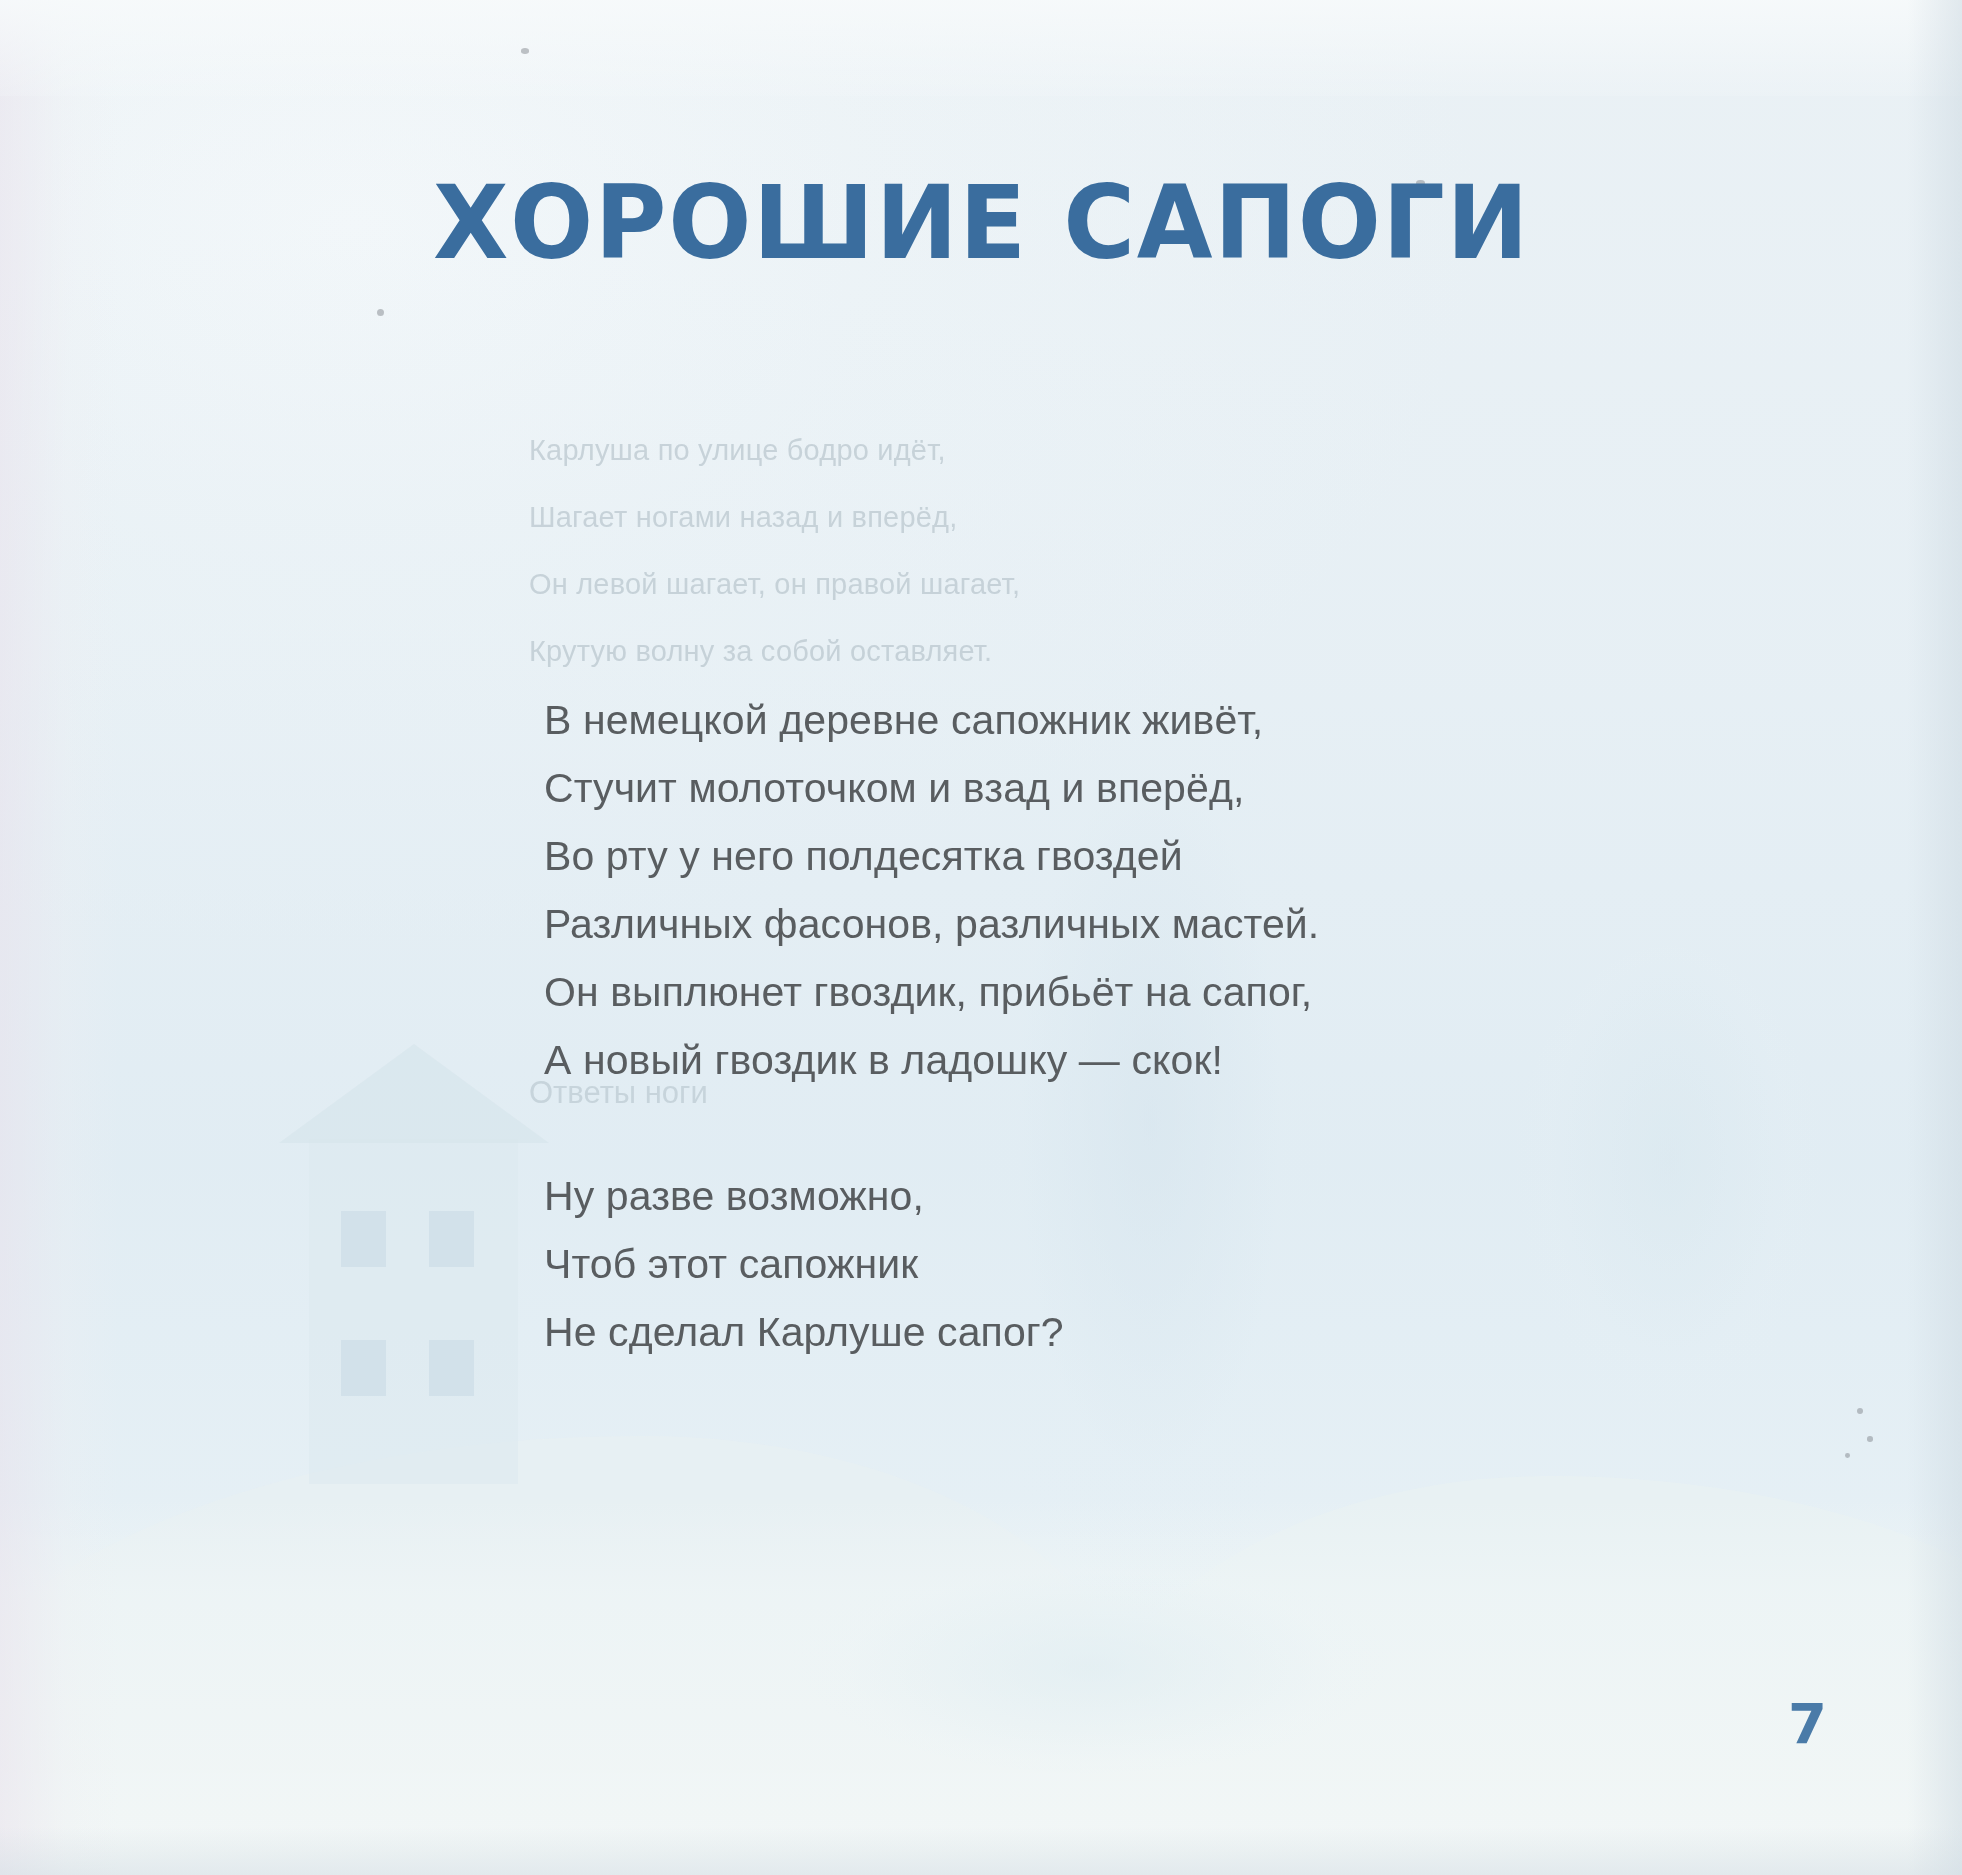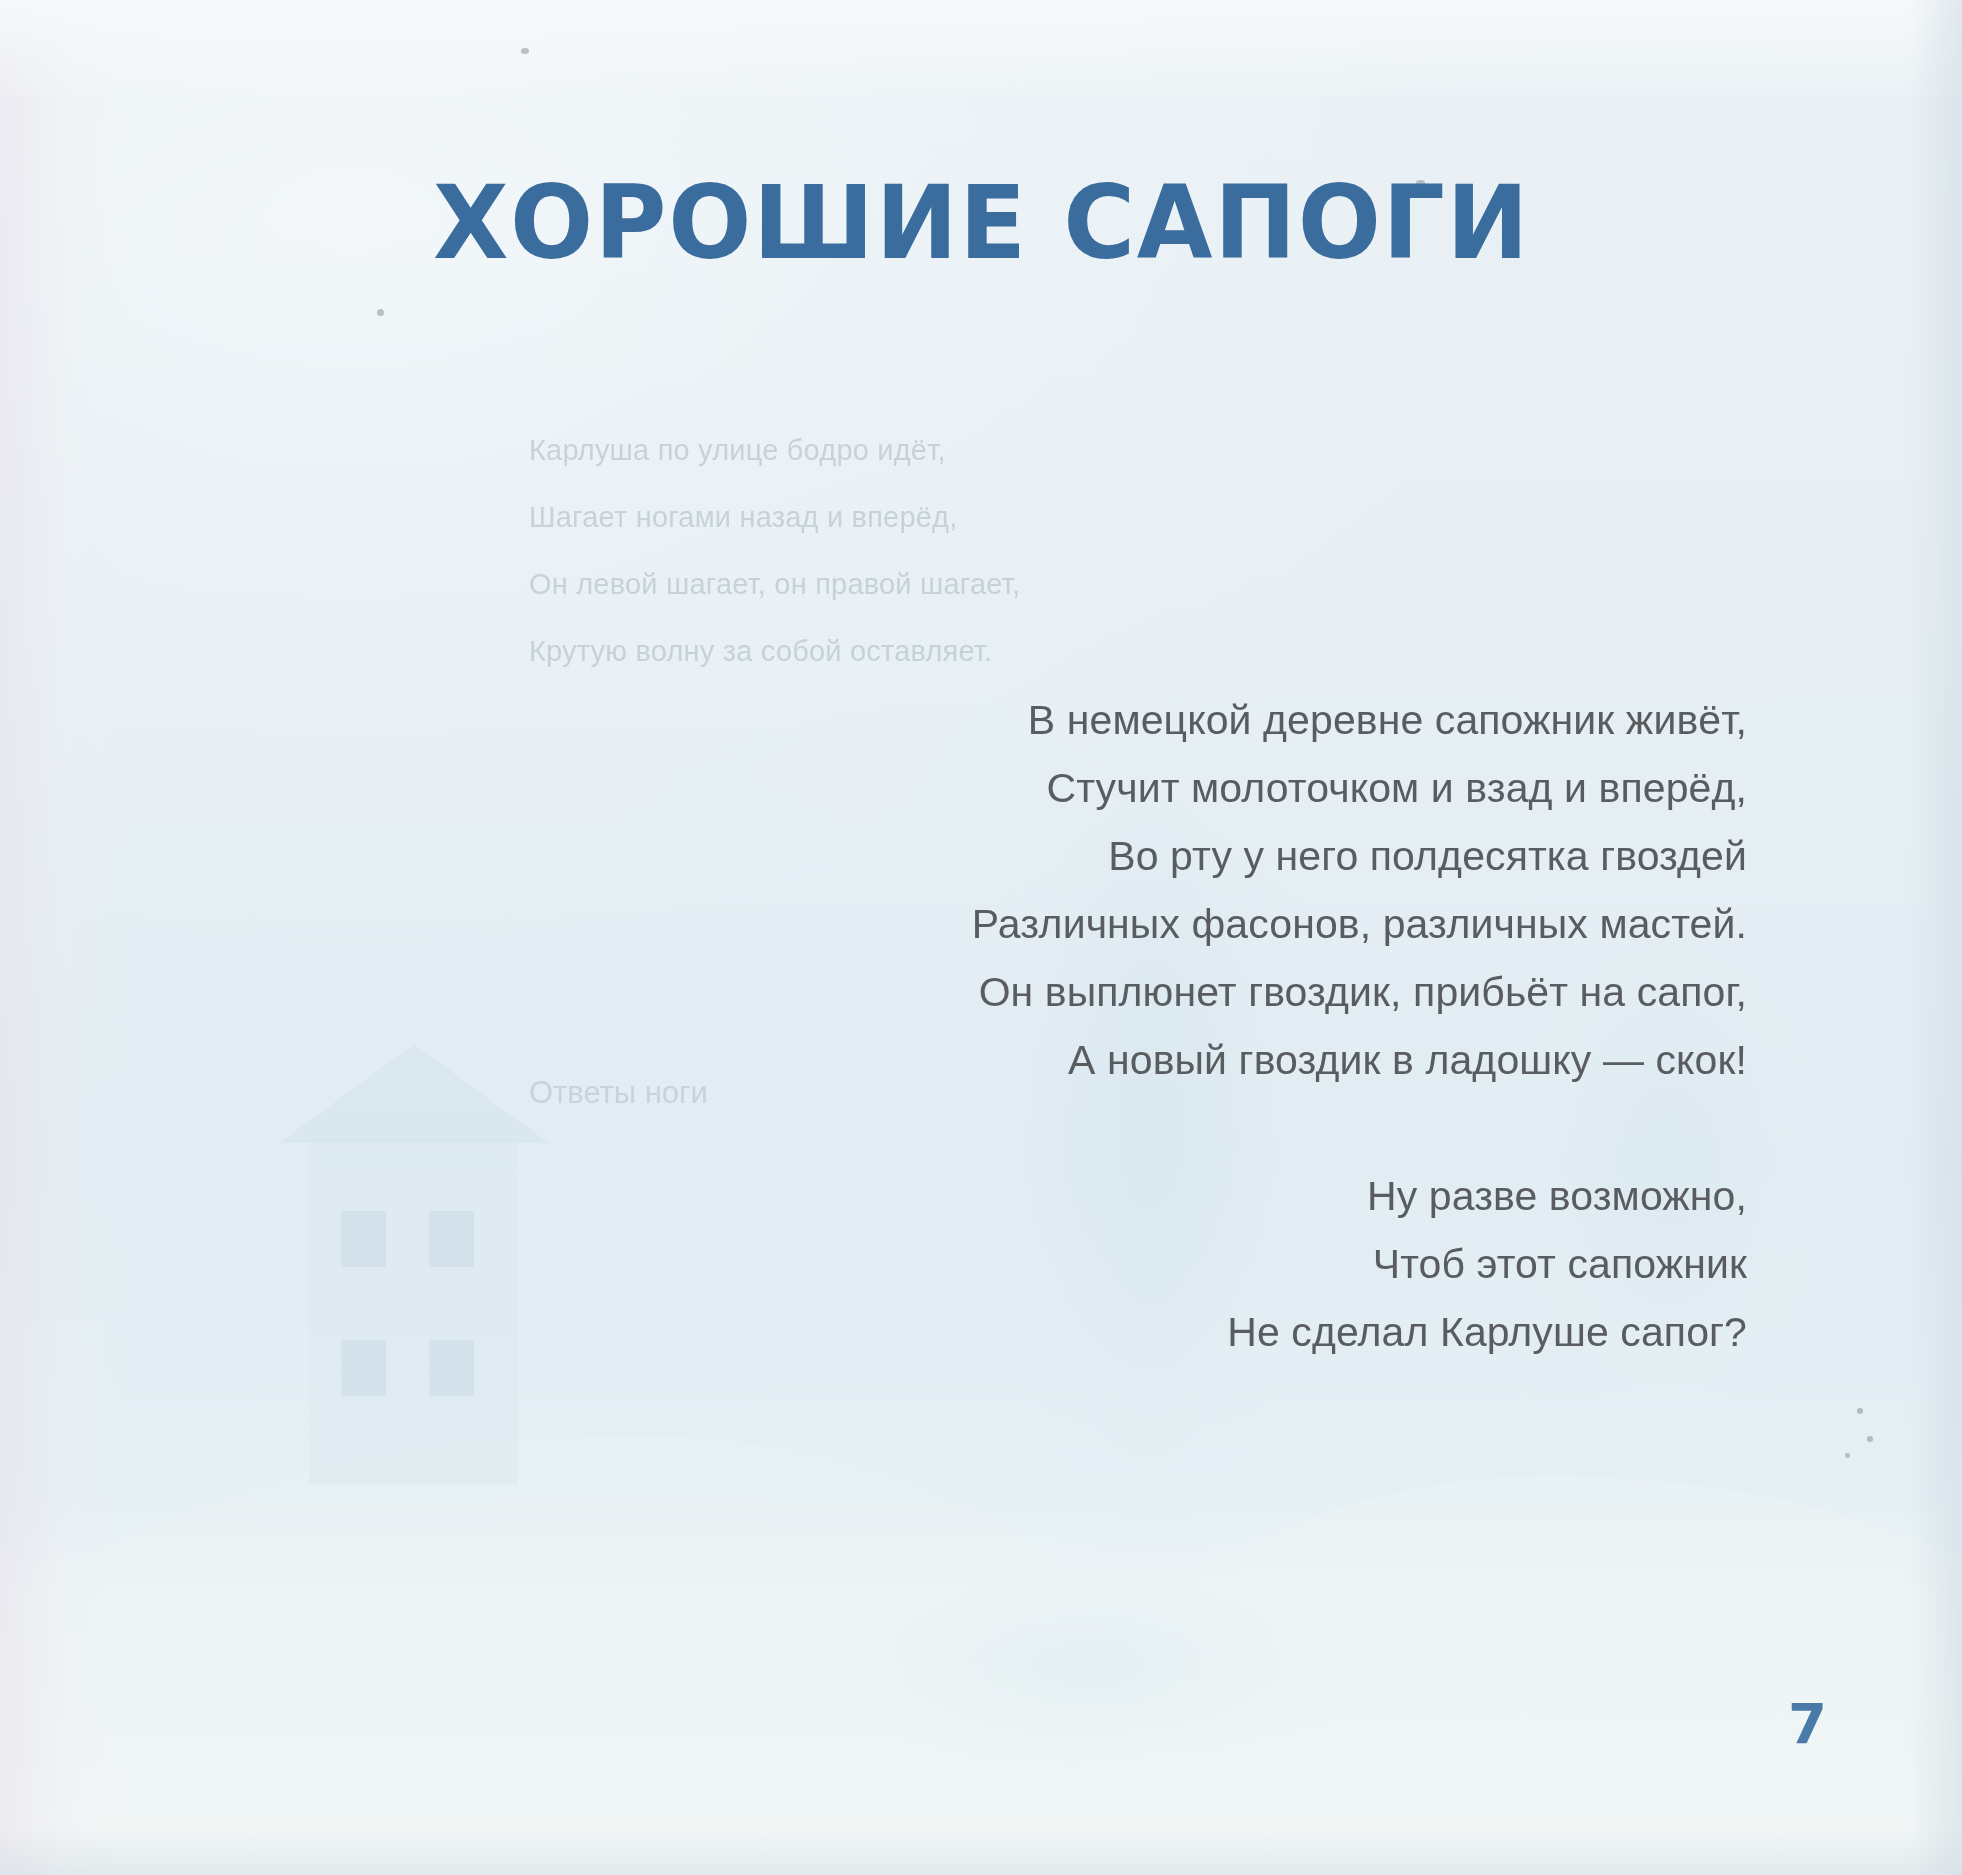--- a/index.html
+++ b/index.html
@@ -160,28 +160,26 @@
 
   .poem {
     position: absolute;
     left: 544px;
     top: 686px;
     width: 1203px;
     color: #595d60;
     font-size: 41px;
     line-height: 68px;
     letter-spacing: 0.1px;
-    text-align: right;
   }
   .stanza {
     white-space: pre-line;
   }
   .stanza + .stanza {
     margin-top: 68px;
-    margin-left: 16px;
   }
 
   .page-number {
     position: absolute;
     right: 136px;
     bottom: 119px;
     color: #4a7ba8;
     font-family: "DejaVu Sans", sans-serif;
     font-weight: 700;
     font-size: 56px;

